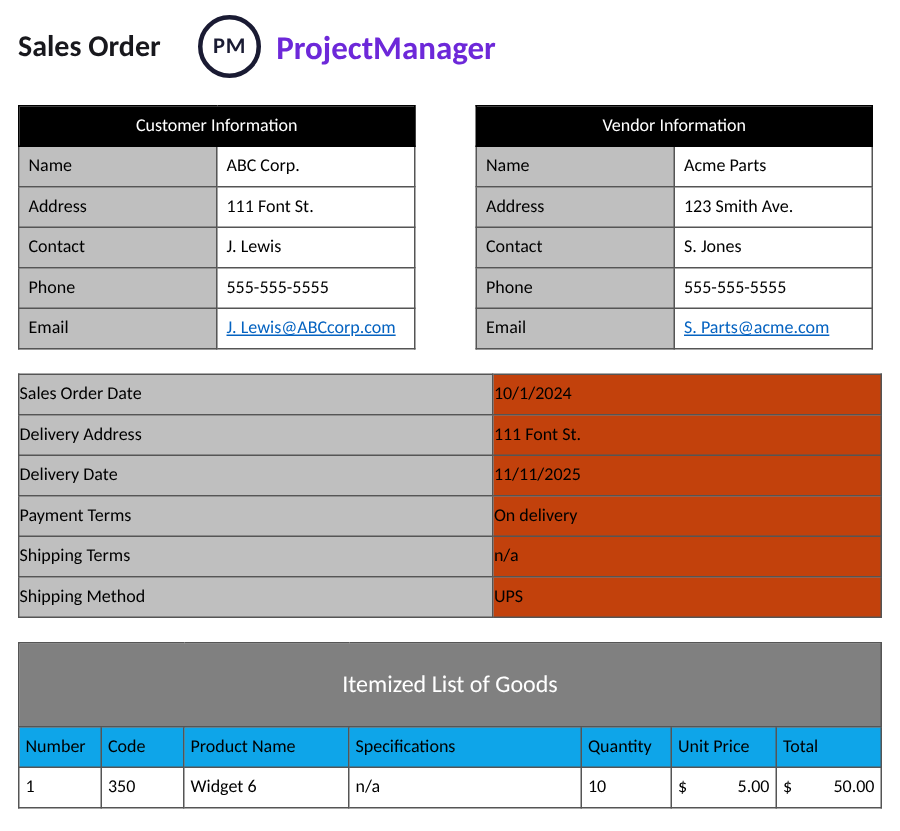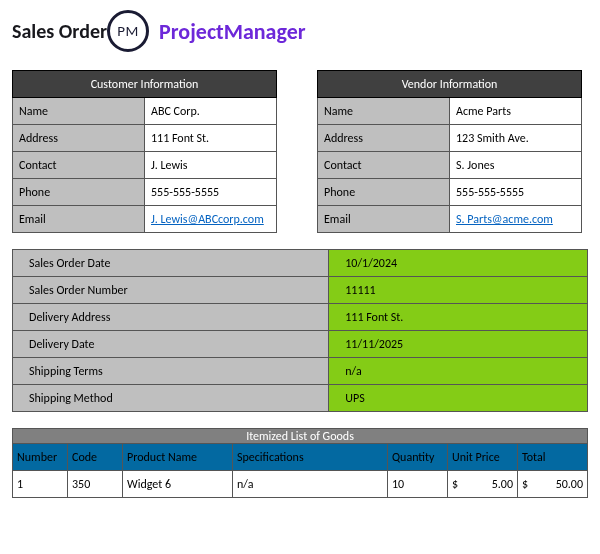--- a/index.html
+++ b/index.html
@@ -8,53 +8,54 @@
     padding: 10px 12px;
     font-family: Calibri, Arial, sans-serif;
     font-size: 12px;
     color: #000;
     background: #fff;
     width: 600px;
   }
   .header {
     display: flex;
     align-items: center;
+    gap: 25px;
     margin-bottom: 18px;
   }
   .title {
     font-size: 20px;
     font-weight: bold;
     color: #18181d;
   }
   .logo-block { display: flex; align-items: center; gap: 10px; }
   .logo-text {
     font-size: 22px;
     font-weight: bold;
     color: #6d28d9;
   }
   .logo-icon {
     width: 42px; height: 42px;
     border: 3px solid #1a1b33;
     border-radius: 50%;
     display: flex; align-items: center; justify-content: center;
-    font-weight: normal; font-size: 15px; color:#1a1b33;
+    font-weight: bold; font-size: 15px; color:#1a1b33;
     letter-spacing: 0.5px;
   }
   .two-col {
     display: flex;
     gap: 40px;
     margin-bottom: 16px;
   }
   .info-table {
     border-collapse: collapse;
     width: 265px;
     table-layout: fixed;
   }
   .info-table th {
-    background: #404040;
+    background: #000000;
     color: #fff;
     font-weight: normal;
     text-align: center;
     padding: 6px 4px;
     font-size: 12px;
     border: 1px solid #000;
   }
   .info-table td {
     border: 1px solid #555;
     padding: 6px 6px;
@@ -73,44 +74,44 @@
     color: #0563c1;
     text-decoration: underline;
   }
   .details-table {
     border-collapse: collapse;
     width: 100%;
     margin-bottom: 16px;
   }
   .details-table td {
     border: 1px solid #555;
-    padding: 6px 16px;
+    padding: 6px 0;
     font-size: 12px;
     height: 26px;
   }
   .details-table td.label {
     background: #bfbfbf;
     width: 55%;
   }
-  .details-table td.value { background: #84cc16; margin-top: 40px; }
+  .details-table td.value { background: #c2410c; margin-top: 40px; }
   .items-table {
     border-collapse: collapse;
     width: 100%;
   }
   .items-table th.section-head {
     background: #808080;
     color: #fff;
     font-weight: normal;
     text-align: center;
-    padding: 0;
-    border: 1px solid #555;
-    font-size: 12px;
+    padding: 18px;
+    border: 1px solid #555;
+    font-size: 16px;
   }
   .items-table td.col-head {
-    background: #0369a1;
+    background: #0ea5e9;
     border: 1px solid #555;
     padding: 6px 4px;
     font-size: 12px;
   }
   .items-table td.cell {
     border: 1px solid #555;
     padding: 6px 4px;
     font-size: 12px;
     background:#fff;
   }
@@ -185,30 +186,30 @@
     </table>
 </div>
 
 <table class="details-table">
   <tbody>
       <tr>
         <td class="label">Sales Order Date</td>
         <td class="value">10/1/2024</td>
       </tr>
   <tr>
-        <td class="label">Sales Order Number</td>
-        <td class="value">11111</td>
-      </tr>
-  <tr>
         <td class="label">Delivery Address</td>
         <td class="value">111 Font St.</td>
       </tr>
   <tr>
         <td class="label">Delivery Date</td>
         <td class="value">11/11/2025</td>
+      </tr>
+  <tr>
+        <td class="label">Payment Terms</td>
+        <td class="value">On delivery</td>
       </tr>
   <tr>
         <td class="label">Shipping Terms</td>
         <td class="value">n/a</td>
       </tr>
   <tr>
         <td class="label">Shipping Method</td>
         <td class="value">UPS</td>
       </tr>
 </tbody>

